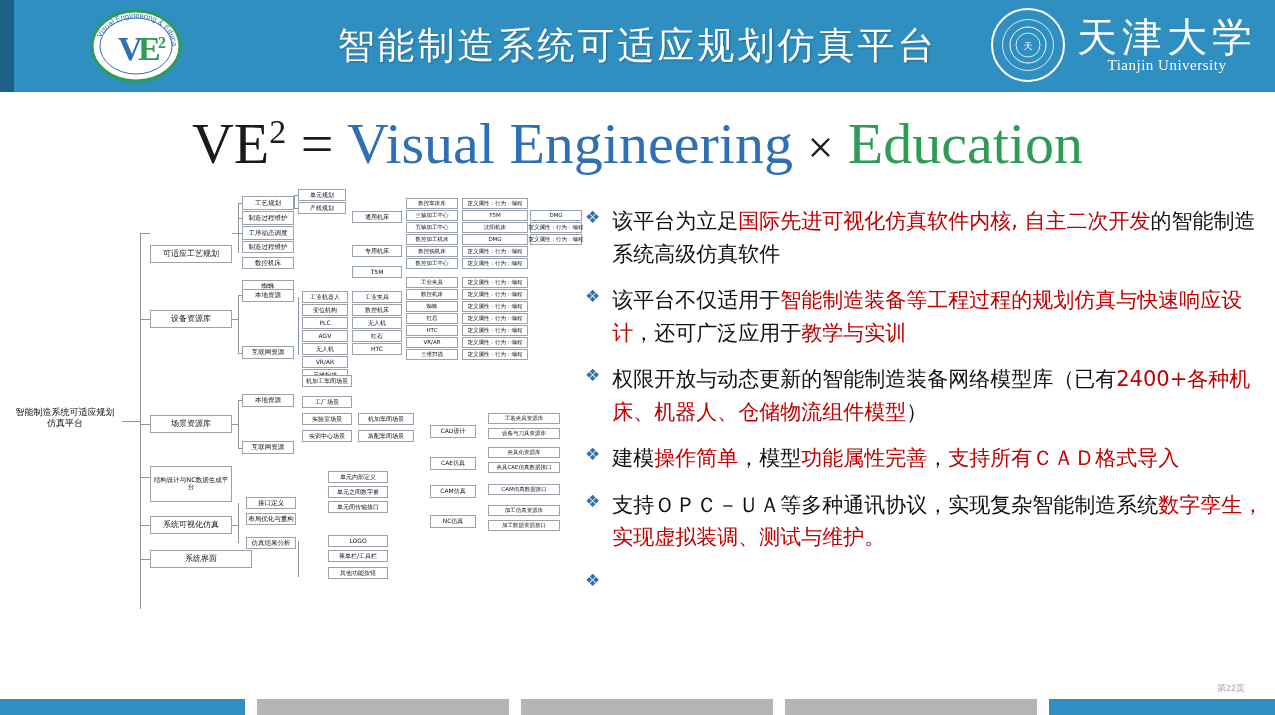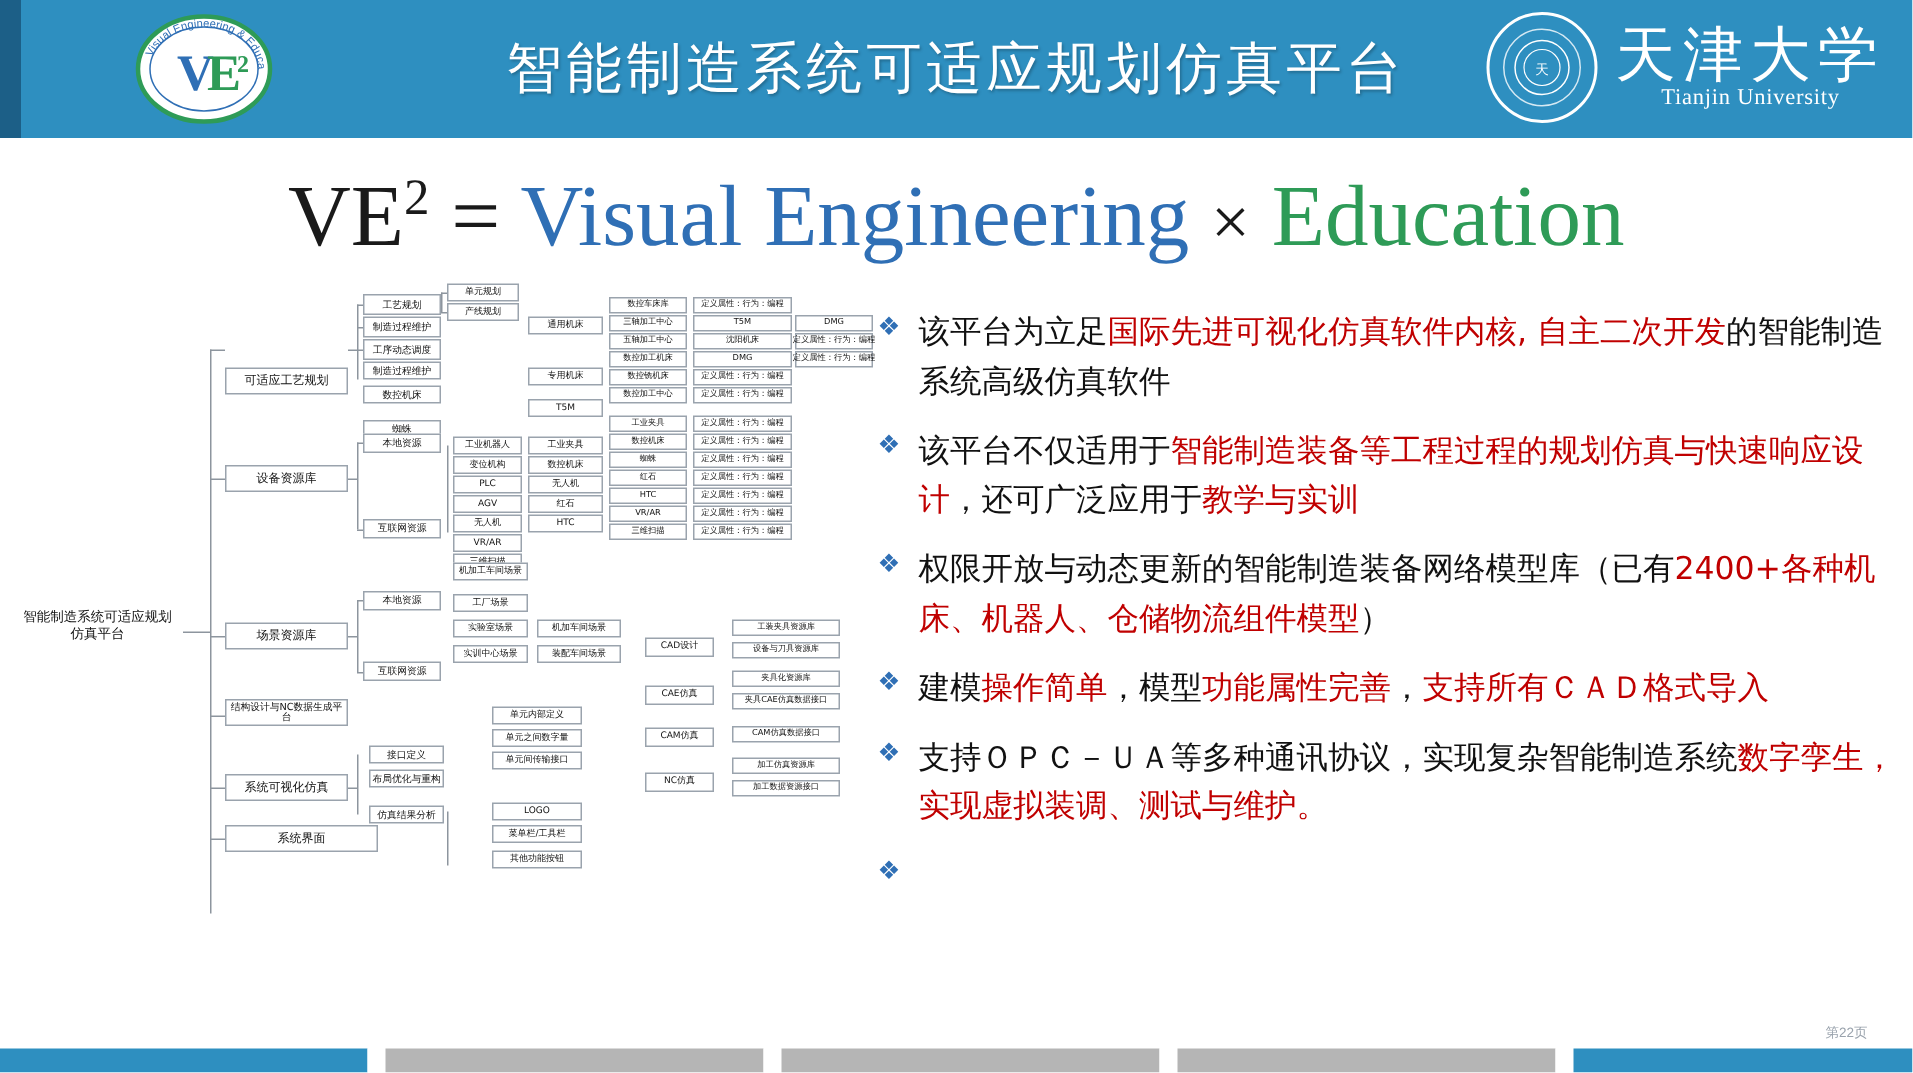--- a/index.html
+++ b/index.html
@@ -329,21 +329,21 @@
     <div class="node lvl3" style="left:420px; top:330px; width:46px; height:13px;">NC仿真</div>
 
     <div class="node lvl4" style="left:478px; top:228px; width:72px; height:11px;">工装夹具资源库</div>
     <div class="node lvl4" style="left:478px; top:243px; width:72px; height:11px;">设备与刀具资源库</div>
     <div class="node lvl4" style="left:478px; top:262px; width:72px; height:11px;">夹具化资源库</div>
     <div class="node lvl4" style="left:478px; top:277px; width:72px; height:11px;">夹具CAE仿真数据接口</div>
     <div class="node lvl4" style="left:478px; top:299px; width:72px; height:11px;">CAM仿真数据接口</div>
     <div class="node lvl4" style="left:478px; top:320px; width:72px; height:11px;">加工仿真资源库</div>
     <div class="node lvl4" style="left:478px; top:335px; width:72px; height:11px;">加工数据资源接口</div>
 
-    <div class="node lvl2" style="left:140px; top:281px; width:82px; height:18px; line-height:1.1; white-space:normal;">结构设计与NC数据生成平台</div>
+    <div class="node lvl2" style="left:140px; top:281px; width:82px; height:36px; line-height:1.1; white-space:normal;">结构设计与NC数据生成平台</div>
     <div class="conn hline" style="left:130px; top:292px; width:10px;"></div>
 
     <div class="node lvl3" style="left:318px; top:286px; width:60px; height:12px;">单元内部定义</div>
     <div class="node lvl3" style="left:318px; top:301px; width:60px; height:12px;">单元之间数字量</div>
     <div class="node lvl3" style="left:318px; top:316px; width:60px; height:12px;">单元间传输接口</div>
 
     <div class="conn vline" style="left:228px; top:318px; height:40px;"></div>
     <div class="conn hline" style="left:222px; top:340px; width:6px;"></div>
     <div class="node lvl2" style="left:236px; top:312px; width:50px; height:12px;">接口定义</div>
     <div class="node lvl2" style="left:236px; top:328px; width:50px; height:12px;">布局优化与重构</div>

